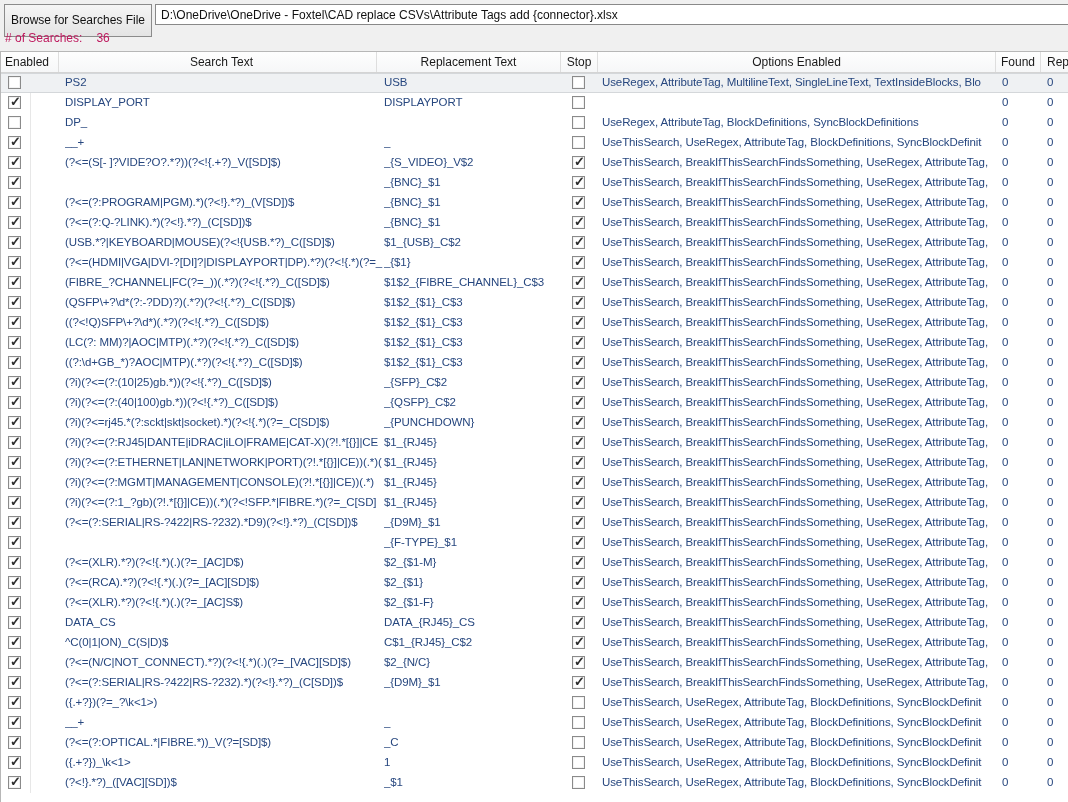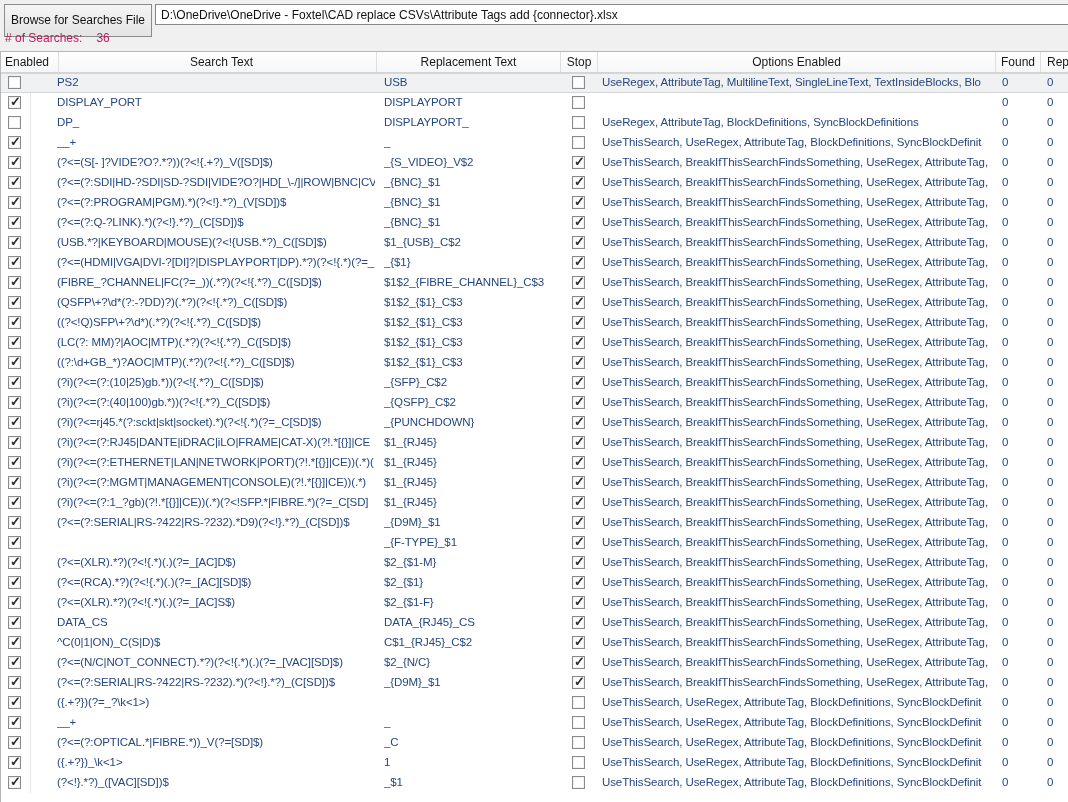--- a/index.html
+++ b/index.html
@@ -58,21 +58,21 @@
     background:#eff1f3;
     border-top:1px solid #d4d7da;border-bottom:1px solid #d4d7da;
     height:18px;
   }
   .cell{
     position:absolute;top:0;height:20px;line-height:19px;
     font-size:11.5px;letter-spacing:-0.1px;color:#27477f;
     white-space:nowrap;overflow:hidden;
   }
   .row.selected .cell{height:18px;line-height:17px;}
-  .c-search  {left:56px;width:318px;}
+  .c-search  {left:64px;width:318px;}
   .c-repl    {left:383px;width:172px;}
   .c-options {left:601px;width:390px;}
   .c-found   {left:1001px;width:32px;}
   .c-replaced{left:1046px;width:20px;}
   
   .cb{
     position:absolute;top:3px;width:13px;height:13px;box-sizing:border-box;
     background:#fff;border:1px solid #8a8a8a;box-shadow:inset 0 0 0 1px #f2f2f2;
   }
   .row.selected .cb{top:2px;}
@@ -121,21 +121,20 @@
         </span>
         <span class="cell c-search">DISPLAY_PORT</span>
         <span class="cell c-repl">DISPLAYPORT</span>
         <span class="cb cb-stop"></span>
         <span class="cell c-found">0</span>
         <span class="cell c-replaced">0</span>
       </div>
       <div class="row">
         <span class="cb cb-enabled"></span>
         <span class="cell c-search">DP_</span>
-        <span class="cell c-repl">DISPLAYPORT_</span>
         <span class="cb cb-stop"></span>
         <span class="cell c-options">UseRegex, AttributeTag, BlockDefinitions, SyncBlockDefinitions</span>
         <span class="cell c-found">0</span>
         <span class="cell c-replaced">0</span>
       </div>
       <div class="row">
         <span class="cb cb-enabled">
           <span class="tick">✓</span>
         </span>
         <span class="cell c-search">__+</span>
@@ -155,21 +154,20 @@
           <span class="tick">✓</span>
         </span>
         <span class="cell c-options">UseThisSearch, BreakIfThisSearchFindsSomething, UseRegex, AttributeTag,</span>
         <span class="cell c-found">0</span>
         <span class="cell c-replaced">0</span>
       </div>
       <div class="row">
         <span class="cb cb-enabled">
           <span class="tick">✓</span>
         </span>
-        <span class="cell c-search">(?&lt;=(?:SDI|HD-?SDI|SD-?SDI|VIDE?O?|HD[_\-/]|ROW|BNC|CV</span>
         <span class="cell c-repl">_{BNC}_$1</span>
         <span class="cb cb-stop">
           <span class="tick">✓</span>
         </span>
         <span class="cell c-options">UseThisSearch, BreakIfThisSearchFindsSomething, UseRegex, AttributeTag,</span>
         <span class="cell c-found">0</span>
         <span class="cell c-replaced">0</span>
       </div>
       <div class="row">
         <span class="cb cb-enabled">

